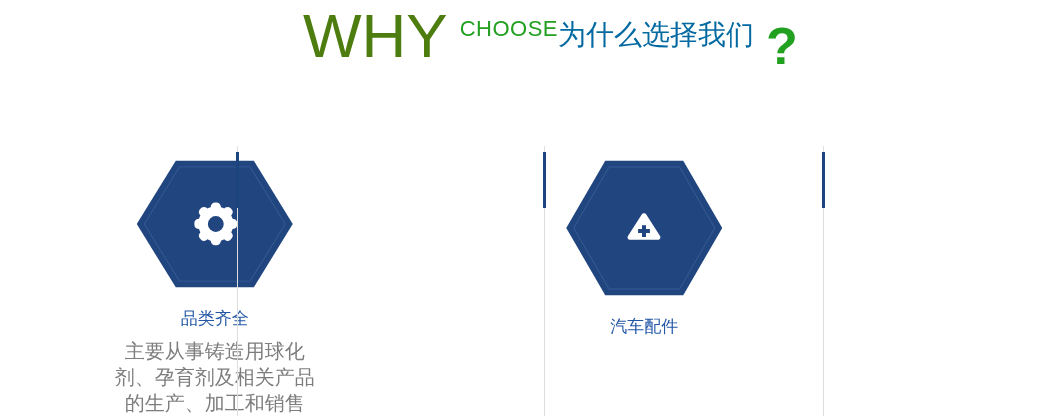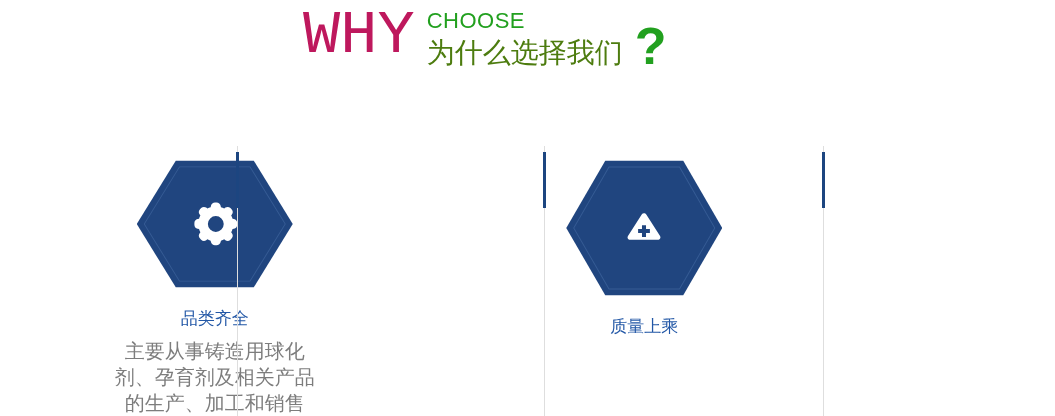--- a/index.html
+++ b/index.html
@@ -34,43 +34,43 @@
     position: absolute;
     left: 303px;
     top: 0;
     display: flex;
     align-items: flex-start;
   }
   .why {
     font-size: 62px;
     line-height: 72px;
     font-weight: 400;
-    color: #be185d;
+    color: #4d7c0f;
     letter-spacing: 0px;
     display: block;
-    font-family: Liberation Mono, monospace;
+    font-family: Liberation Sans, sans-serif;
     text-align: center;
   }
   .mid-block {
     display: flex;
-    flex-direction: column;
+    flex-direction: row;
     margin-left: 12px;
-    padding-top: 8px;
+    padding-top: 16px;
   }
   .choose {
     font-size: 22px;
     line-height: 26px;
     color: #22a01f;
     letter-spacing: 0.5px;
     font-family: "Liberation Sans", "DejaVu Sans", sans-serif;
   }
   .cn-title {
     font-size: 28px;
     line-height: 36px;
-    color: #4d7c0f;
+    color: #0369a1;
     letter-spacing: 0px;
     font-family: "Liberation Sans", "DejaVu Sans", sans-serif;
     margin-top: 1px;
   }
   .qmark {
     font-size: 52px;
     line-height: 60px;
     font-weight: bold;
     color: #22a01f;
     margin-left: 12px;
@@ -213,21 +213,21 @@
 
     <div class="card">
       <div class="hexwrap">
         <div class="hex"></div>
         <div class="hex-inner"></div>
         <div class="hex-inner2"></div>
         <svg class="icon" viewBox="0 0 64 64">
           <path fill="#ffffff" fill-rule="evenodd" d="M32 14.5c1.1 0 2.1.55 2.7 1.46l16.3 25.4c1.3 2-.15 4.64-2.53 4.64H15.53c-2.38 0-3.83-2.64-2.53-4.64l16.3-25.4A3.2 3.2 0 0 1 32 14.5zM29.6 28.6v4.6H25v4.8h4.6v4.6h4.8v-4.6H39v-4.8h-4.6v-4.6z"></path>
         </svg>
       </div>
-      <div class="card-title">质量上乘</div>
+      <div class="card-title">汽车配件</div>
     </div>
 
 
 
     <div class="divider" id="div1"></div>
     <div class="divider" id="div2"></div>
     <div class="divider" id="div3"></div>
   </div>
 
 </div>

